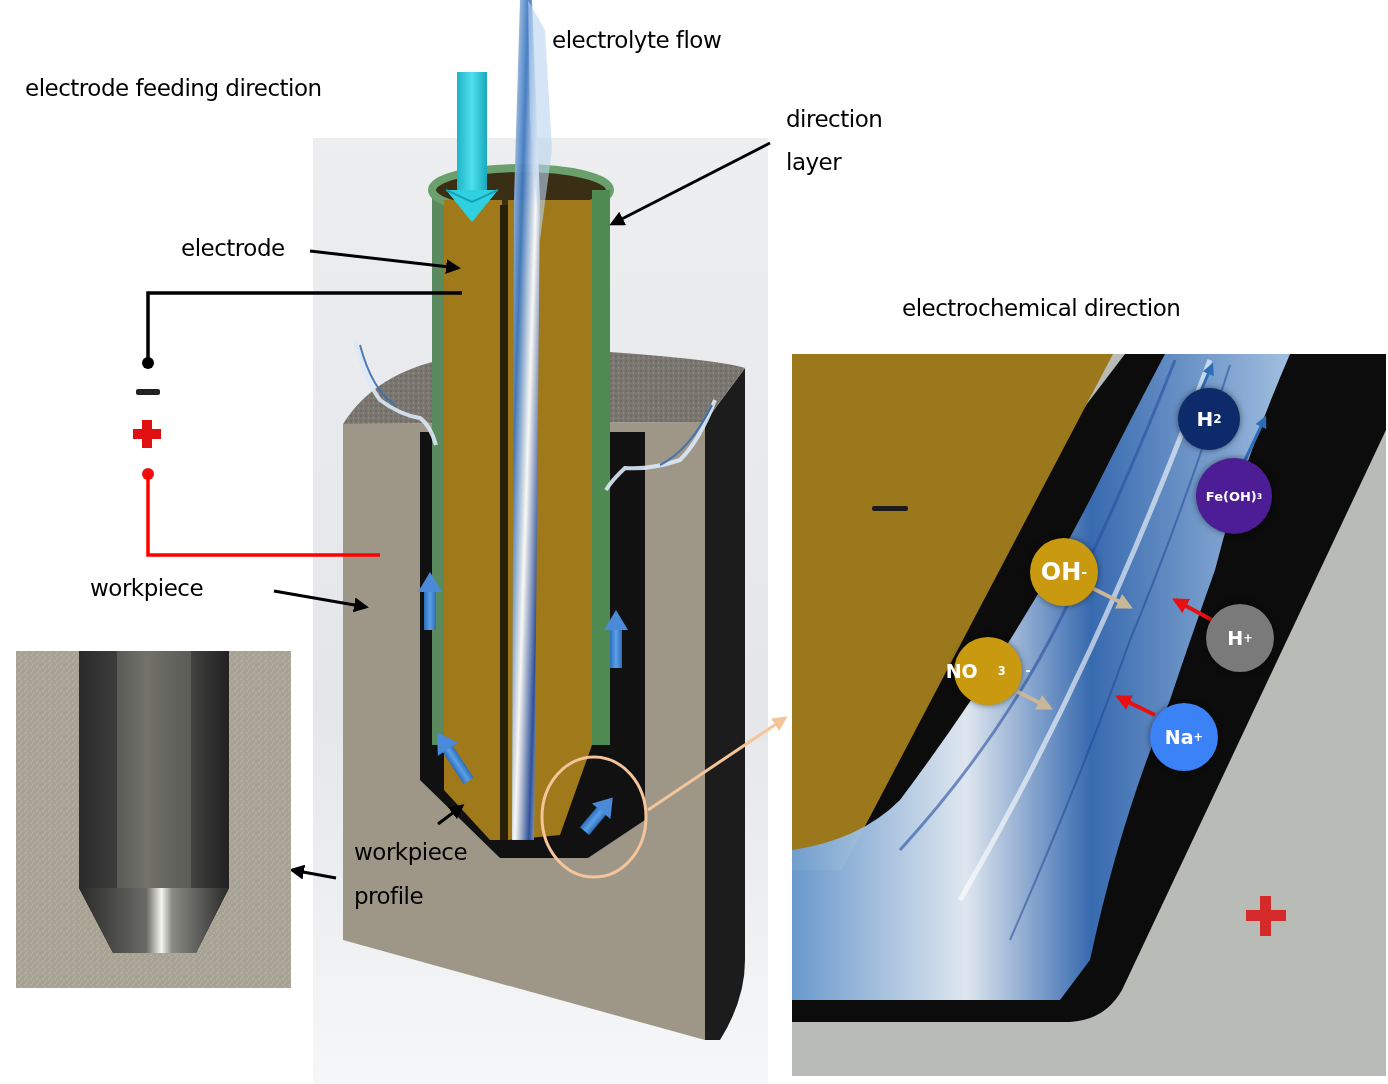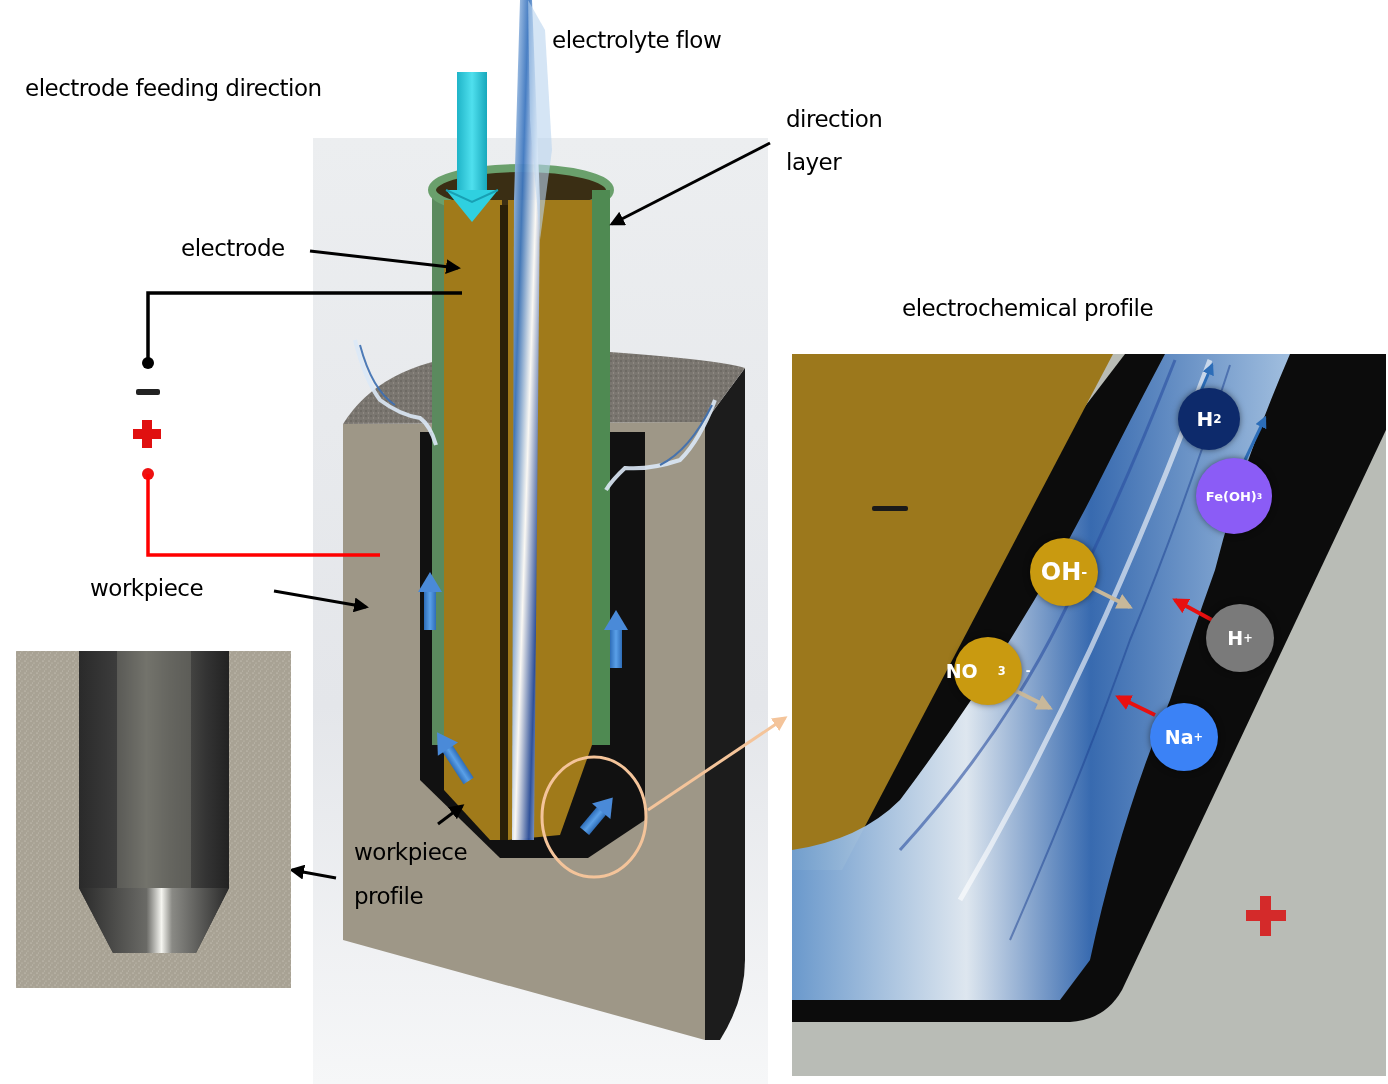--- a/index.html
+++ b/index.html
@@ -205,27 +205,27 @@
 </svg>
 
 <div class="lbl" style="left:25px;top:72px;">electrode feeding direction</div>
 <div class="lbl" style="left:552px;top:24px;">electrolyte flow</div>
 <div class="lbl" style="left:786px;top:103px;">direction</div>
 <div class="lbl" style="left:786px;top:146px;">layer</div>
 <div class="lbl" style="left:149px;top:232px;margin-left:32px;">electrode</div>
 <div class="lbl" style="left:90px;top:572px;">workpiece</div>
 <div class="lbl" style="left:354px;top:836px;">workpiece</div>
 <div class="lbl" style="left:354px;top:880px;">profile</div>
-<div class="lbl" style="left:902px;top:292px;">electrochemical profile</div>
+<div class="lbl" style="left:902px;top:292px;">electrochemical direction</div>
 
 <div class="ion" style="left: 1178px; top: 388px; width: 62px; height: 62px; font-size: 20px; background: rgb(13, 42, 107);">
   <span>H</span>
     <sub>2</sub>
 </div>
-<div class="ion" style="left: 1196px; top: 458px; width: 76px; height: 76px; font-size: 13px; background: #8b5cf6;">
+<div class="ion" style="left: 1196px; top: 458px; width: 76px; height: 76px; font-size: 13px; background: #4c1d95;">
   <span>Fe(OH)</span>
     <sub>3</sub>
 </div>
 <div class="ion" style="left: 1030px; top: 538px; width: 68px; height: 68px; font-size: 24px; background: rgb(201, 154, 16);">
   <span>OH</span>
     <sup>-</sup>
 </div>
 <div class="ion" style="left: 954px; top: 637px; width: 68px; height: 68px; font-size: 19px; background: rgb(201, 154, 16); gap: 20px;">
   <span>NO</span>
     <sub>3</sub>

